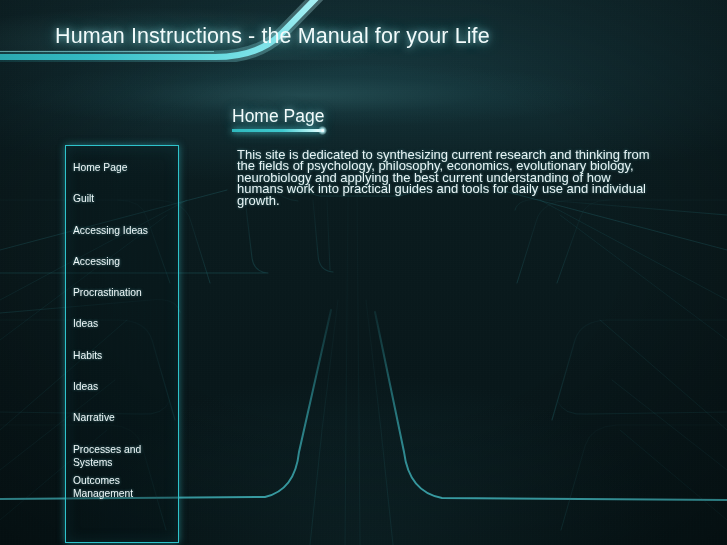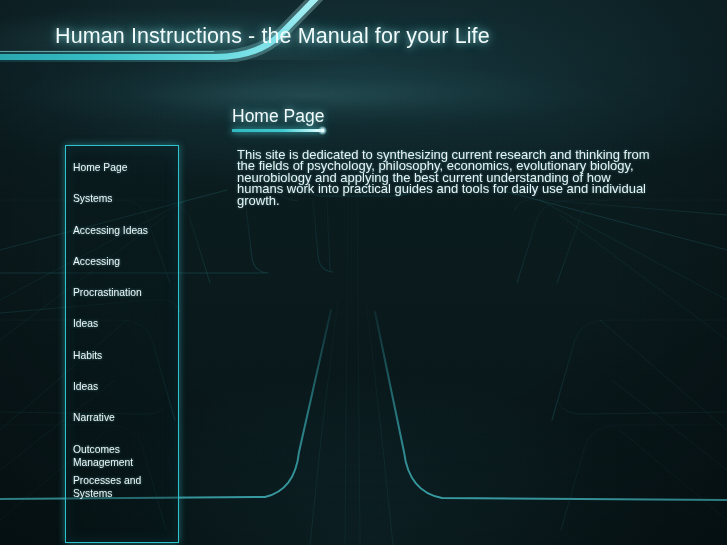--- a/index.html
+++ b/index.html
@@ -259,25 +259,25 @@
   <div class="title">Human Instructions - the Manual for your Life</div>
 
   <div class="page-heading">Home Page</div>
   <div class="heading-rule"></div>
 
   <div class="body-copy">This site is dedicated to synthesizing current research and thinking from the fields of psychology, philosophy, economics, evolutionary biology, neurobiology and applying the best current understanding of how humans work into practical guides and tools for daily use and individual growth.</div>
 
   <div class="menu-box"></div>
   <nav class="menu-list">
     <div class="menu-item">Home Page</div>
-    <div class="menu-item">Systems</div>
+    <div class="menu-item">Guilt</div>
     <div class="menu-item">Accessing Ideas</div>
     <div class="menu-item">Accessing</div>
     <div class="menu-item">Procrastination</div>
     <div class="menu-item">Ideas</div>
     <div class="menu-item">Habits</div>
     <div class="menu-item">Ideas</div>
     <div class="menu-item">Narrative</div>
+    <div class="menu-item two-line">Processes and Systems</div>
     <div class="menu-item two-line">Outcomes Management</div>
-    <div class="menu-item two-line">Processes and Systems</div>
   </nav>
 
 </div>
 
 </body></html>

